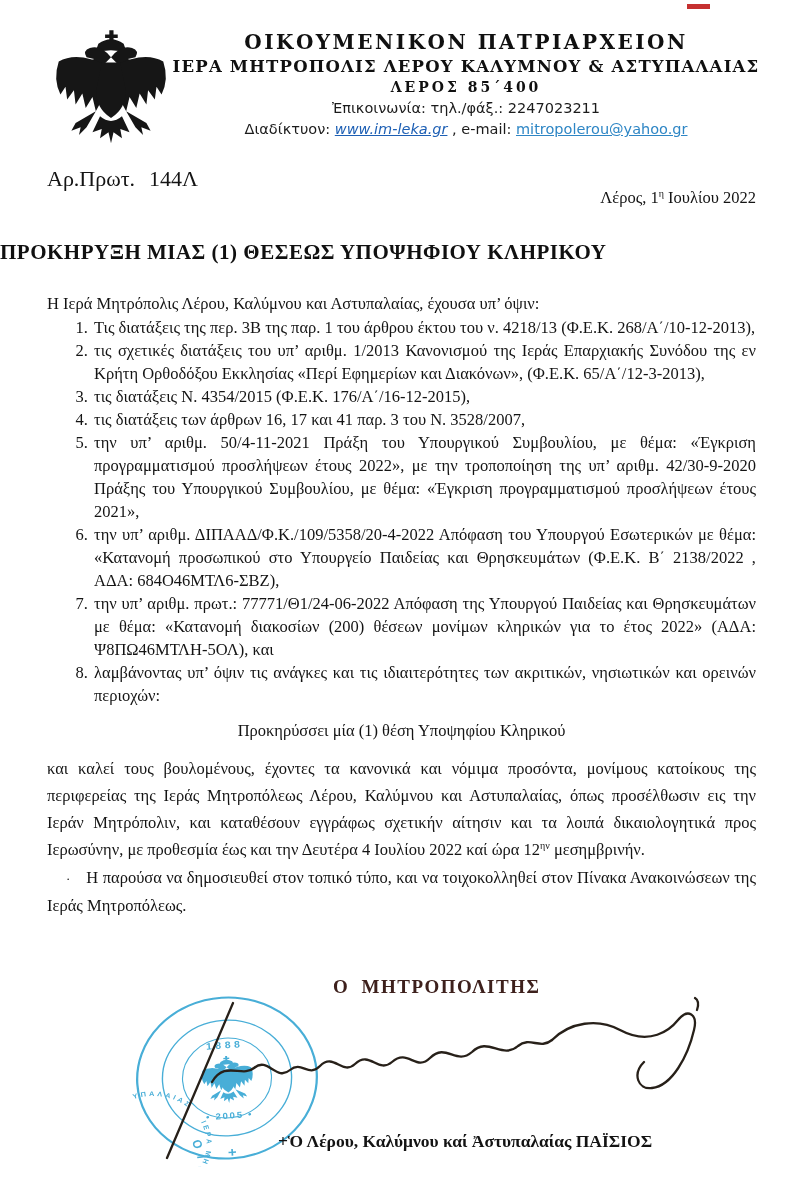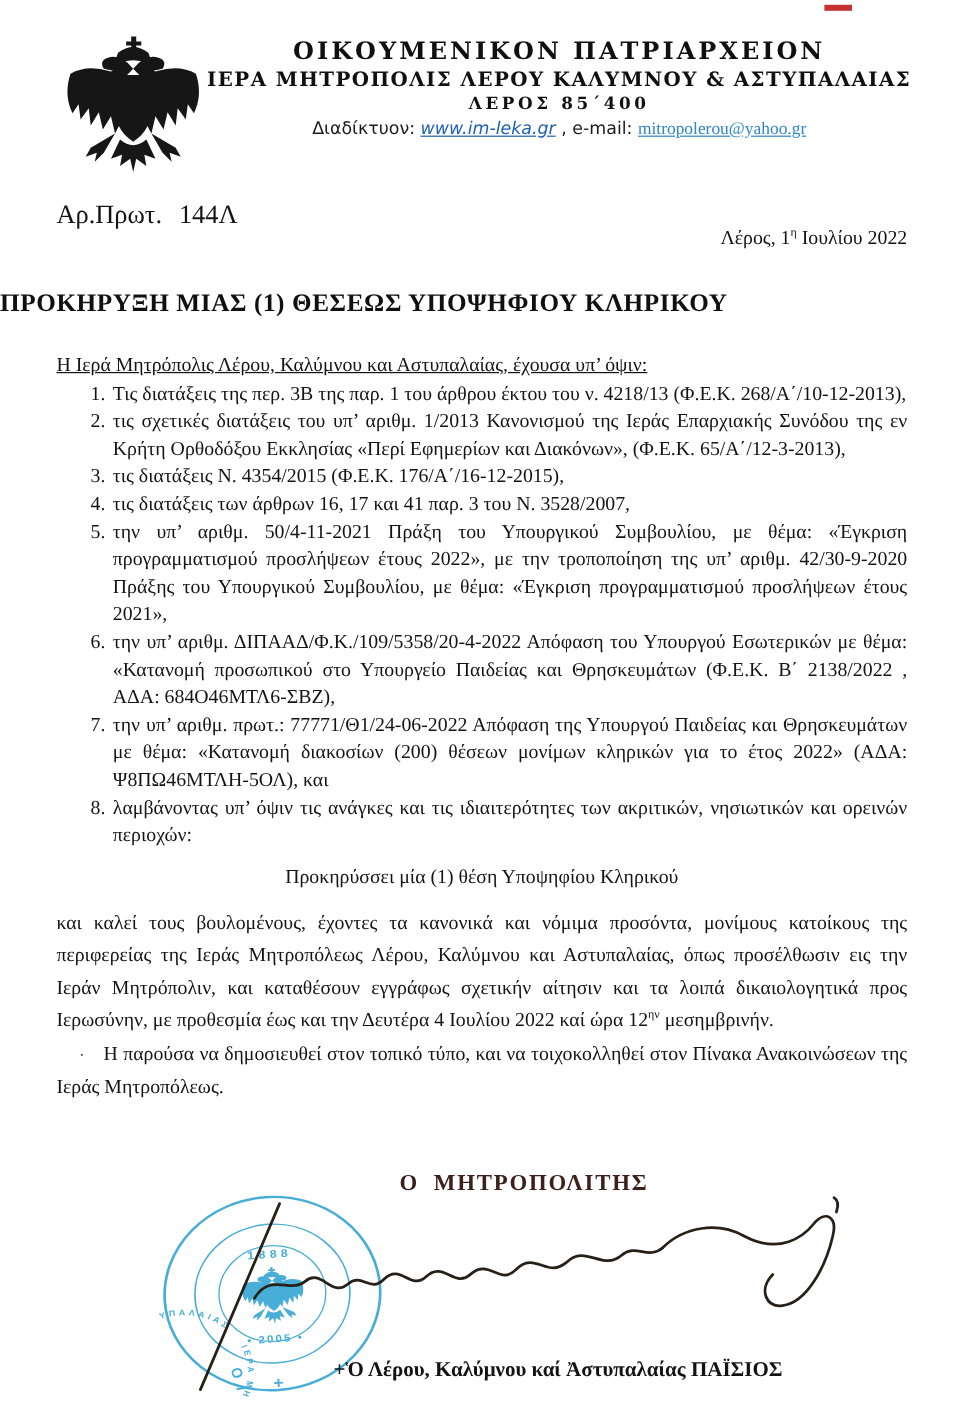--- a/index.html
+++ b/index.html
@@ -9,34 +9,34 @@
     font-family:"Liberation Serif", serif;color:#141414;
   }
   
   .letterhead{position:absolute;top:30px;left:168px;width:596px;text-align:center;line-height:1.25;}
   .org1{font-family:"DejaVu Serif", serif;font-weight:bold;font-size:20px;letter-spacing:2.5px;color:#101010;}
   .org2{font-family:"DejaVu Serif", serif;font-weight:bold;font-size:16.5px;letter-spacing:1.2px;margin-top:2px;color:#101010;}
   .org3{font-family:"DejaVu Serif", serif;font-weight:bold;font-size:14px;letter-spacing:3px;margin-top:1px;color:#101010;}
   .contact{font-family:"DejaVu Sans", sans-serif;font-size:14.5px;margin-top:3px;color:#1b1b1b;}
   .netline{font-family:"DejaVu Sans", sans-serif;font-size:14.5px;margin-top:3px;color:#1b1b1b;}
   .weblink{color:#1d5fb4;text-decoration:underline;font-style:italic;}
-  .maillink{color:#2e86c5;text-decoration:underline;font-family:Liberation Serif, serif;}
+  .maillink{color:#2e86c5;text-decoration:underline;}
   .eagle-logo{position:absolute;left:52px;top:24px;width:118px;height:124px;color:#161616;}
   .red-mark{position:absolute;left:687px;top:4px;width:23px;height:5px;background:#c53030;}
   
   .protocol{position:absolute;left:47px;top:166px;font-size:22px;}
   .protocol .num{margin-left:14px;}
   .dateline{position:absolute;right:44px;top:188px;font-size:16.5px;}
   sup.sm{font-size:10px;vertical-align:super;line-height:0;}
   
   .title{position:absolute;top:240px;left:0;width:800px;text-align:left;
          font-weight:bold;font-size:21px;letter-spacing:0.5px;color:#101010;}
   
   .body{position:absolute;top:292px;left:47px;width:709px;font-size:16.5px;line-height:23px;text-align:justify;}
-  .intro{margin:0 0 1px 0;text-decoration:underline;}
+  .intro{margin:0 0 1px 0;}
   ol.refs{margin:1px 0 0 0;padding:0 0 0 45px;}
   ol.refs li{margin:0;padding-left:2px;}
   .proclaim{margin:11px 0 0 0;text-align:center;line-height:25px;}
   .para1{margin:12px 0 0 0;line-height:27px;}
   .para2{margin:1px 0 0 0;line-height:27px;text-indent:19px;}
   .para2 .bullet{padding-right:16px;font-size:13px;}
   
   .sig-heading{position:absolute;left:333px;top:976px;font-weight:bold;font-size:19px;
                letter-spacing:1.5px;word-spacing:6px;color:#3d201c;}
   .stamp{position:absolute;left:131px;top:992px;width:192px;height:172px;opacity:0.88;
@@ -76,20 +76,21 @@
   <div class="red-mark"></div>
 
   <svg class="eagle-logo" viewBox="0 0 140 140">
     <use href="#eagle-shape"></use>
   </svg>
 
   <div class="letterhead">
     <div class="org1">ΟΙΚΟΥΜΕΝΙΚΟΝ ΠΑΤΡΙΑΡΧΕΙΟΝ</div>
     <div class="org2">ΙΕΡΑ ΜΗΤΡΟΠΟΛΙΣ ΛΕΡΟΥ ΚΑΛΥΜΝΟΥ &amp; ΑΣΤΥΠΑΛΑΙΑΣ</div>
     <div class="org3">ΛΕΡΟΣ 85´400</div>
+    <div class="contact">Ἐπικοινωνία: τηλ./φάξ.: 2247023211</div>
     <div class="netline"><span>Διαδίκτυον: </span><span class="weblink">www.im-leka.gr</span><span> ,  </span><span>e-mail: </span><span class="maillink">mitropolerou@yahoo.gr</span></div>
   </div>
 
   <div class="protocol"><span>Αρ.Πρωτ.</span><span class="num">144Λ</span></div>
   <div class="dateline"><span>Λέρος, 1</span><sup class="sm">η</sup><span> Ιουλίου 2022</span></div>
 
   <div class="title">ΠΡΟΚΗΡΥΞΗ ΜΙΑΣ (1) ΘΕΣΕΩΣ ΥΠΟΨΗΦΙΟΥ ΚΛΗΡΙΚΟΥ</div>
 
   <div class="body">
     <p class="intro">Η Ιερά Μητρόπολις Λέρου, Καλύμνου και Αστυπαλαίας, έχουσα υπ’ όψιν:</p>

